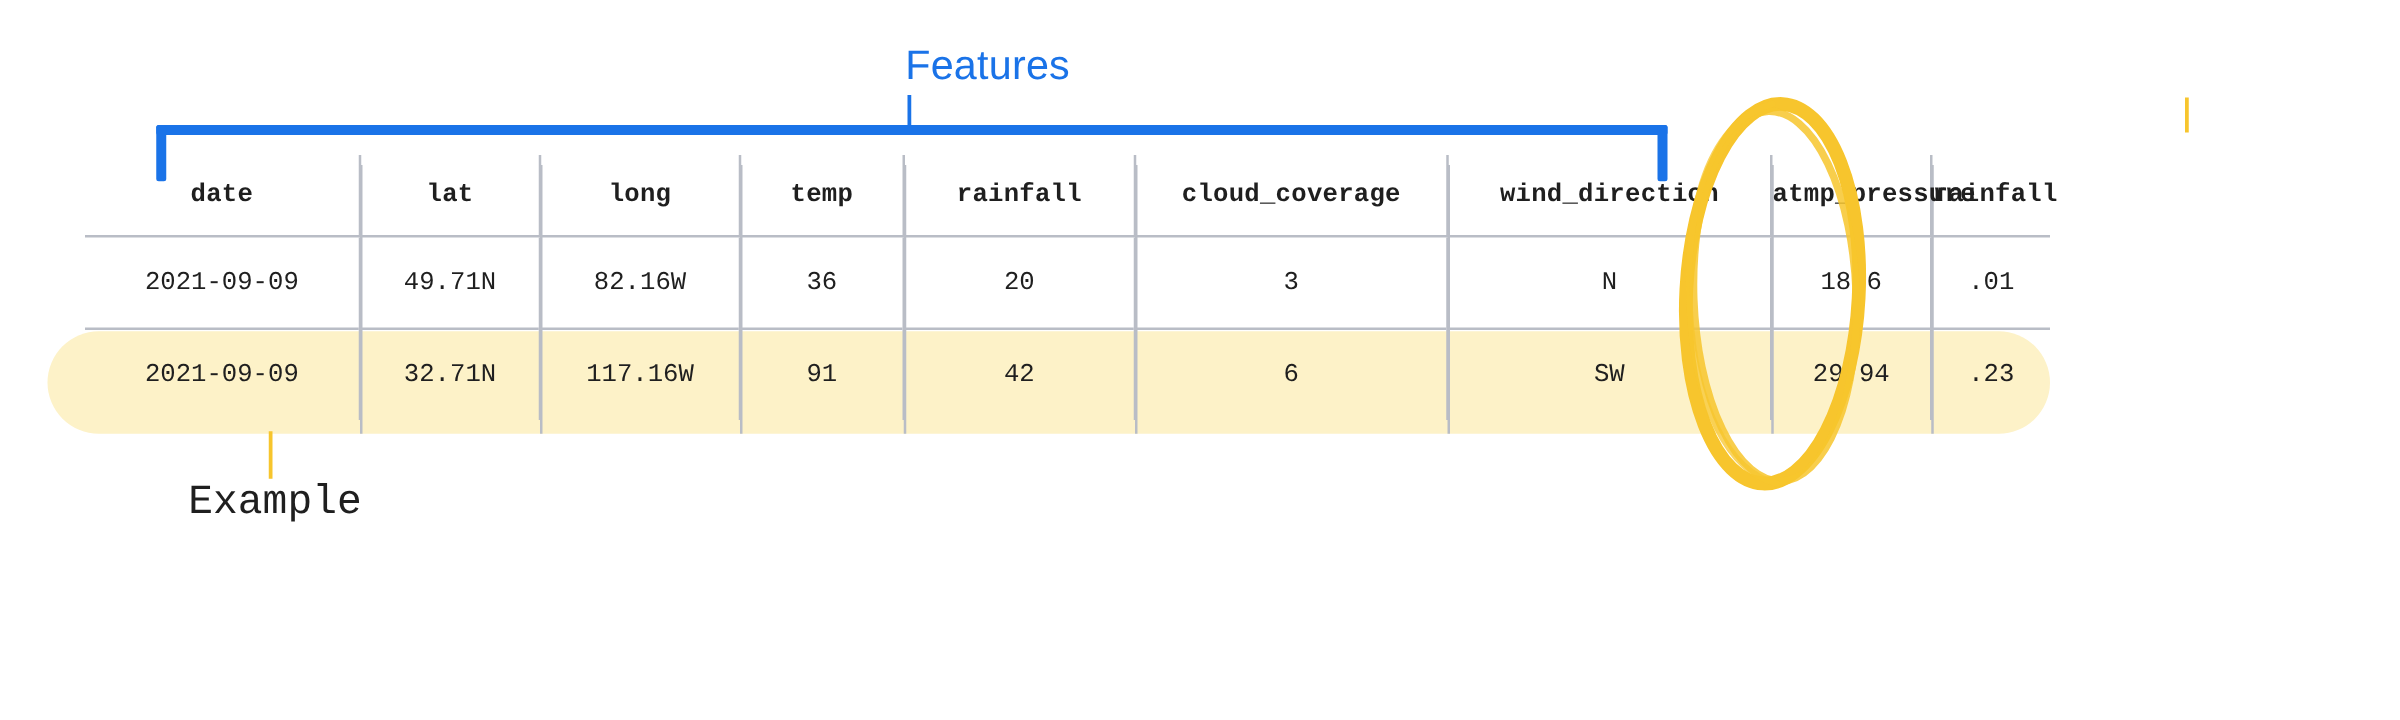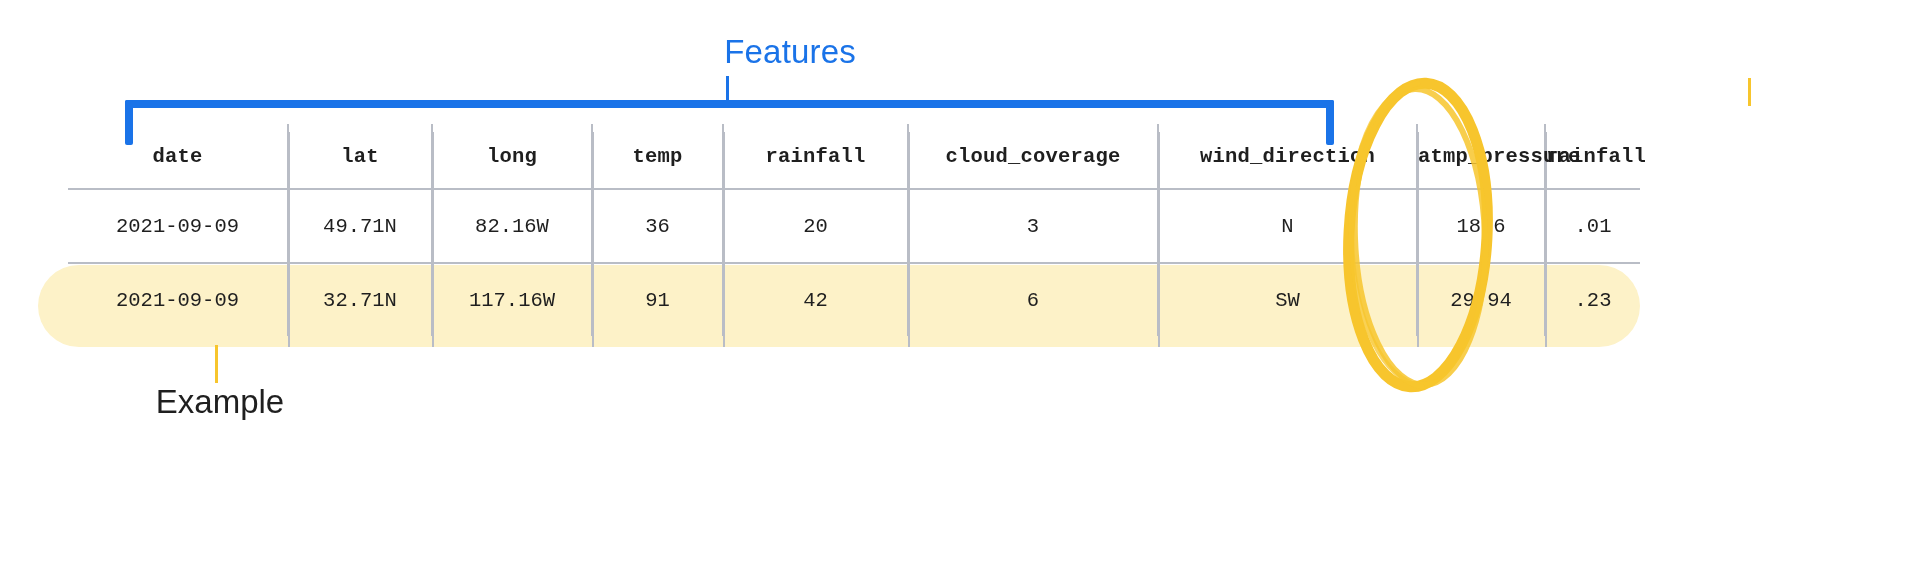--- a/index.html
+++ b/index.html
@@ -121,21 +121,21 @@
   .example-stem{
     position:absolute; z-index:6;
     left:215px; top:345px; width:3px; height:38px;
     background:#F7C52D;
   }
   .label-example{
     position:absolute; z-index:6;
     left:90px; top:383px; width:260px;
     text-align:center;
     font-size:33px; color:#1f1f1f;
-    font-family:Liberation Sans, sans-serif;
+    font-family:Liberation Mono, monospace;
   }
 </style>
 </head>
 <body>
 
 <div id="stage">
 
   <div class="example-band"></div>
 
   <div class="vrule-extend" style="left:288px;"></div>

